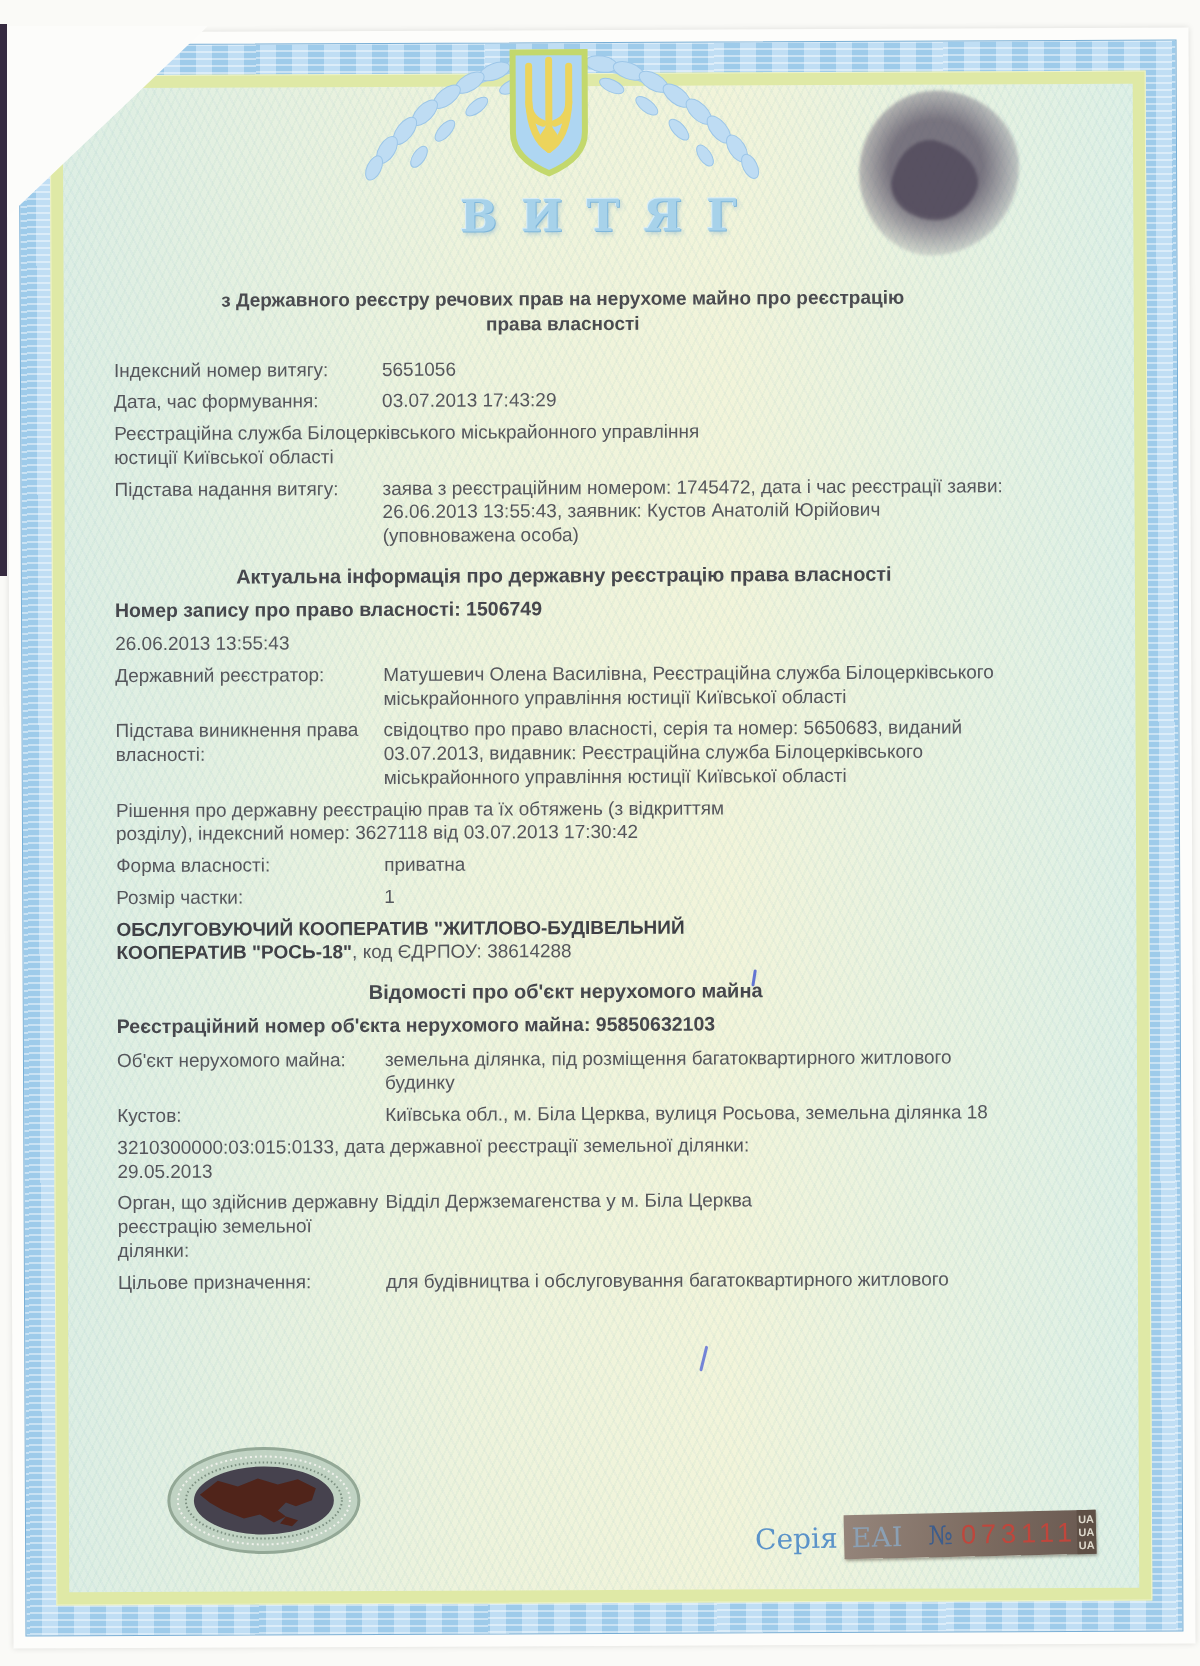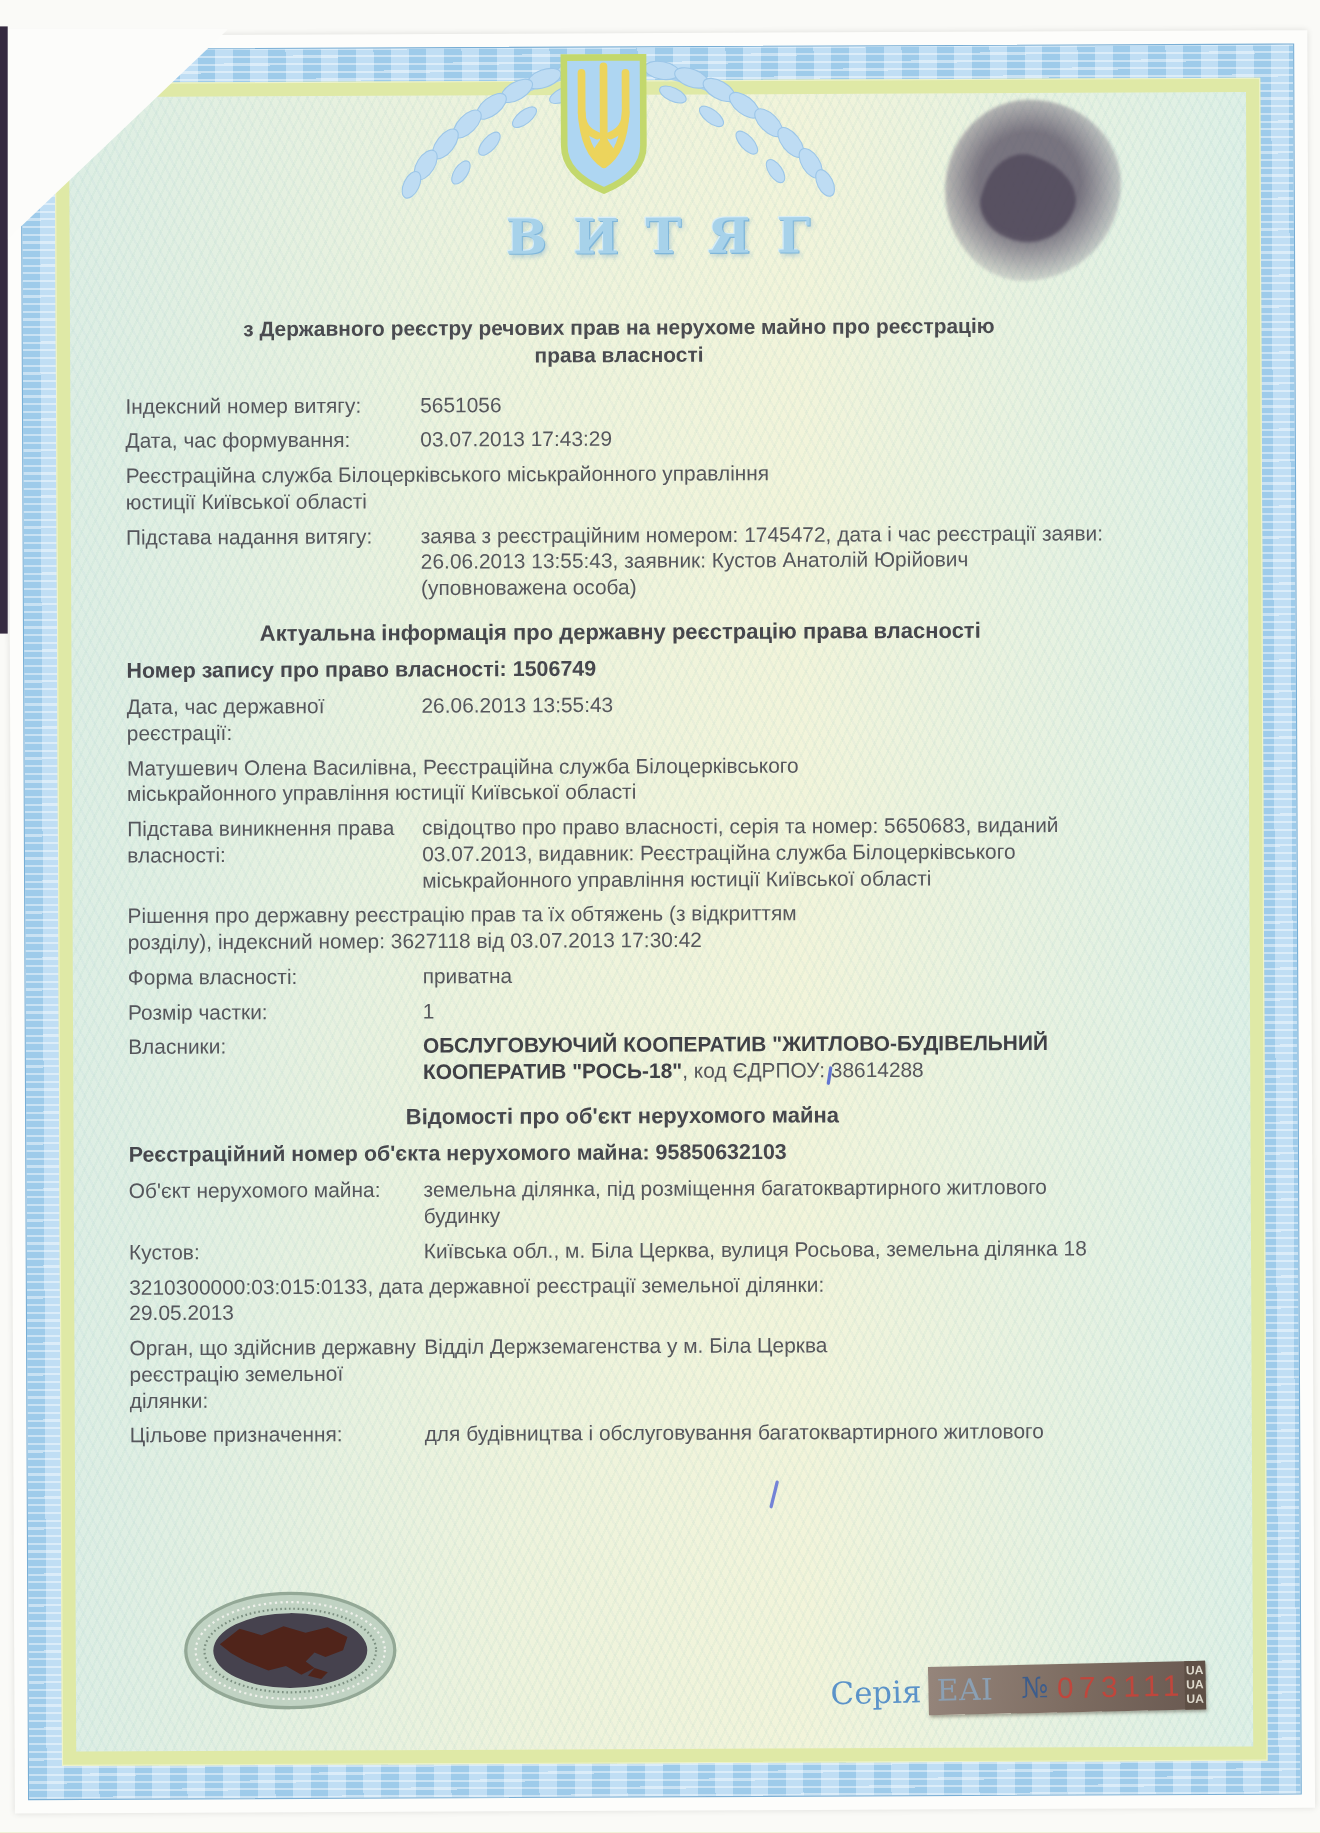--- a/index.html
+++ b/index.html
@@ -185,43 +185,42 @@
         </div>
         <div class="row">
           <div class="lbl">Підстава надання витягу:</div>
           <div class="val">заява з реєстраційним номером: 1745472, дата і час реєстрації заяви: 26.06.2013 13:55:43, заявник: Кустов Анатолій Юрійович (уповноважена особа)</div>
         </div>
 
         <div class="sec-head">Актуальна інформація про державну реєстрацію права власності</div>
         <div class="rec-line">Номер запису про право власності: 1506749</div>
 
         <div class="row">
-          <div class="lbl">Дата, час державної реєстрації:</div>
           <div class="val">26.06.2013 13:55:43</div>
         </div>
         <div class="row">
+          <div class="lbl">Державний реєстратор:</div>
           <div class="val">Матушевич Олена Василівна, Реєстраційна служба Білоцерківського міськрайонного управління юстиції Київської області</div>
         </div>
         <div class="row">
           <div class="lbl">Підстава виникнення права власності:</div>
           <div class="val">свідоцтво про право власності, серія та номер: 5650683, виданий 03.07.2013, видавник: Реєстраційна служба Білоцерківського міськрайонного управління юстиції Київської області</div>
         </div>
         <div class="row">
           <div class="val">Рішення про державну реєстрацію прав та їх обтяжень (з відкриттям розділу), індексний номер: 3627118 від 03.07.2013 17:30:42</div>
         </div>
         <div class="row">
           <div class="lbl">Форма власності:</div>
           <div class="val">приватна</div>
         </div>
         <div class="row">
           <div class="lbl">Розмір частки:</div>
           <div class="val">1</div>
         </div>
         <div class="row">
-          <div class="lbl">Власники:</div>
           <div class="val"><span class="owners-bold">ОБСЛУГОВУЮЧИЙ КООПЕРАТИВ "ЖИТЛОВО-БУДІВЕЛЬНИЙ КООПЕРАТИВ "РОСЬ-18"</span><span>, код ЄДРПОУ: 38614288</span></div>
         </div>
 
         <div class="sec-head">Відомості про об'єкт нерухомого майна</div>
         <div class="rec-line">Реєстраційний номер об'єкта нерухомого майна: 95850632103</div>
 
         <div class="row">
           <div class="lbl">Об'єкт нерухомого майна:</div>
           <div class="val">земельна ділянка, під розміщення багатоквартирного житлового будинку</div>
         </div>

